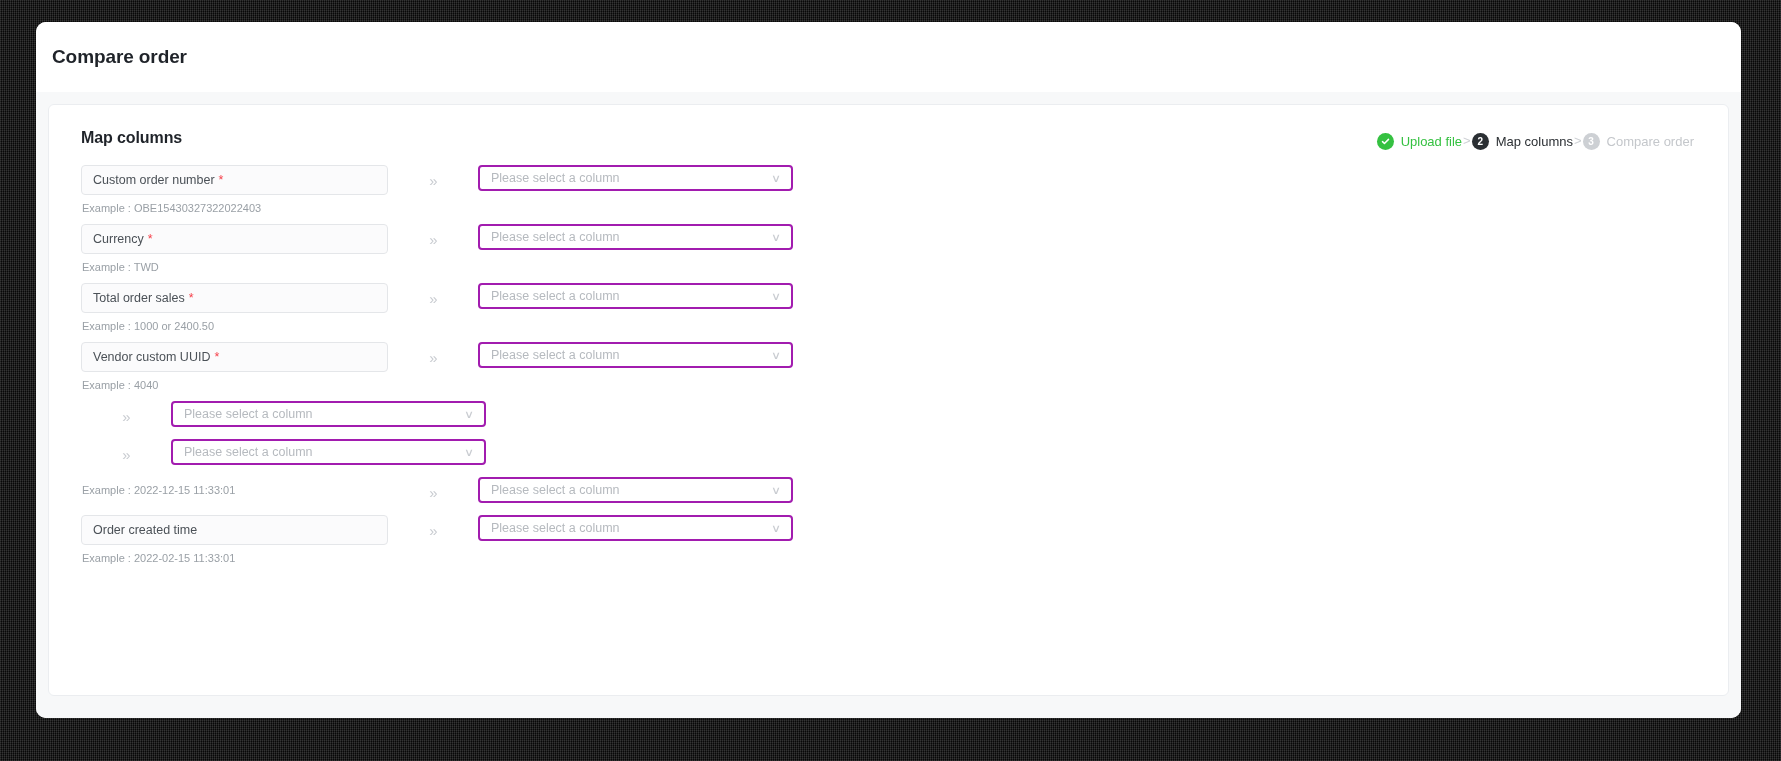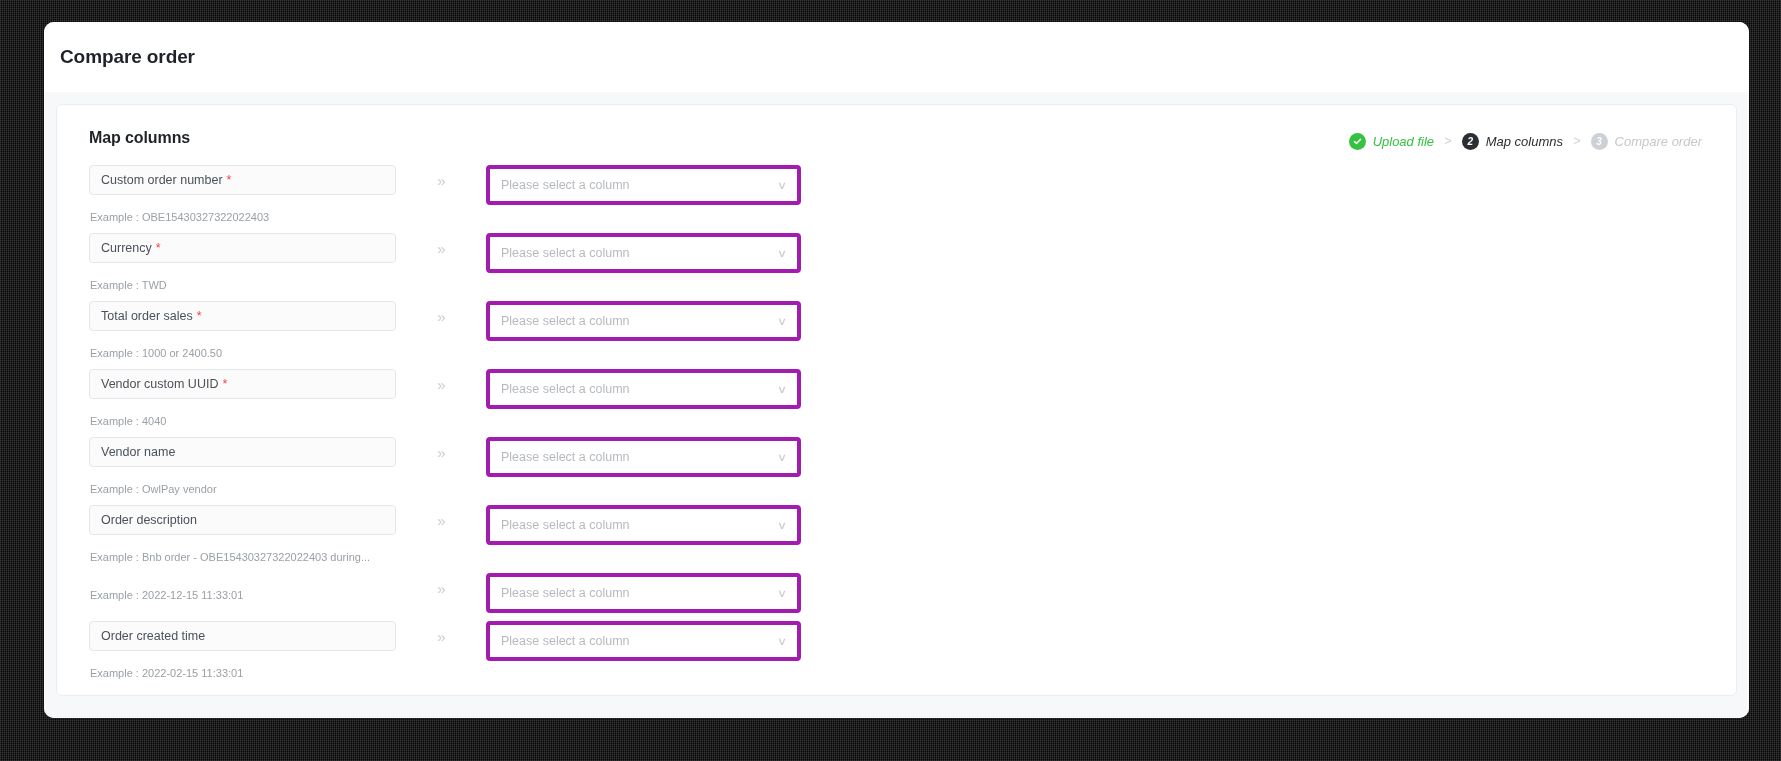--- a/index.html
+++ b/index.html
@@ -22,21 +22,21 @@
     background:
       repeating-linear-gradient(90deg, rgba(255,255,255,0.10) 0 1px, rgba(0,0,0,0.10) 1px 2px),
       repeating-linear-gradient(0deg, rgba(255,255,255,0.08) 0 1px, rgba(0,0,0,0.12) 1px 2px),
       #0a0a0a;
     overflow: hidden;
   }
 
   
   #viewport {
     position: absolute;
-    left: 44px;
+    left: 36px;
     top: 22px;
     width: 1705px;
     height: 696px;
     background: #ffffff;
     border-radius: 10px;
     overflow: hidden;
   }
 
   
   .page-header {
@@ -82,24 +82,22 @@
     font-weight: bold;
     color: #1f2329;
     padding-left: 4px;
     letter-spacing: -0.1px;
   }
 
   
   .stepper {
     display: flex;
     align-items: flex-start;
-    gap: 9px;
     padding-top: 4px;
     padding-right: 6px;
-    font-style: italic;
   }
   .step {
     display: flex;
     align-items: center;
     gap: 7px;
     font-size: 13px;
     white-space: nowrap;
   }
   .step-badge {
     width: 17px;
@@ -154,21 +152,21 @@
   }
   .req-star {
     color: #f5404a;
     margin-left: 4px;
     font-size: 12.5px;
     line-height: 1;
   }
   .example-text {
     font-size: 11px;
     color: #9aa0a6;
-    margin-top: 16px;
+    margin-top: 7px;
     padding-left: 1px;
     white-space: nowrap;
     overflow: hidden;
     text-overflow: ellipsis;
     height: 14px;
   }
 
   .arrow-cell {
     width: 90px;
     flex: 0 0 90px;
@@ -179,22 +177,22 @@
   }
   .dbl-chevron {
     color: #c9ccd1;
     font-size: 15px;
     line-height: 1;
     letter-spacing: -1px;
   }
 
   .map-right { width: 315px; flex: 0 0 315px; }
   .select-box {
-    height: 40px;
-    border: 4px solid #a21caf;
+    height: 26px;
+    border: 2px solid #a21caf;
     border-radius: 4px;
     background: #ffffff;
     display: flex;
     align-items: center;
     justify-content: space-between;
     padding: 0 11px;
     font-size: 12.5px;
     color: #b6babf;
     cursor: pointer;
   }
@@ -310,43 +308,31 @@
                 <span class="dbl-chevron">»</span>
               </div>
               <div class="map-right">
                 <div class="select-box">
                   <span>Please select a column</span>
                   <span class="select-chevron">∨</span>
                 </div>
               </div>
             </div>
             <div class="map-row">
-              <div class="map-left">
-                <div class="field-box">
-                  <span>Vendor name</span>
-                </div>
-                <div class="example-text">Example : OwlPay vendor</div>
-              </div>
-              <div class="arrow-cell">
-                <span class="dbl-chevron">»</span>
-              </div>
-              <div class="map-right">
-                <div class="select-box">
-                  <span>Please select a column</span>
-                  <span class="select-chevron">∨</span>
-                </div>
-              </div>
-            </div>
-            <div class="map-row">
-              <div class="map-left">
-                <div class="field-box">
-                  <span>Order description</span>
-                </div>
-                <div class="example-text">Example : Bnb order - OBE15430327322022403 during...</div>
-              </div>
+              <div class="arrow-cell">
+                <span class="dbl-chevron">»</span>
+              </div>
+              <div class="map-right">
+                <div class="select-box">
+                  <span>Please select a column</span>
+                  <span class="select-chevron">∨</span>
+                </div>
+              </div>
+            </div>
+            <div class="map-row">
               <div class="arrow-cell">
                 <span class="dbl-chevron">»</span>
               </div>
               <div class="map-right">
                 <div class="select-box">
                   <span>Please select a column</span>
                   <span class="select-chevron">∨</span>
                 </div>
               </div>
             </div>

